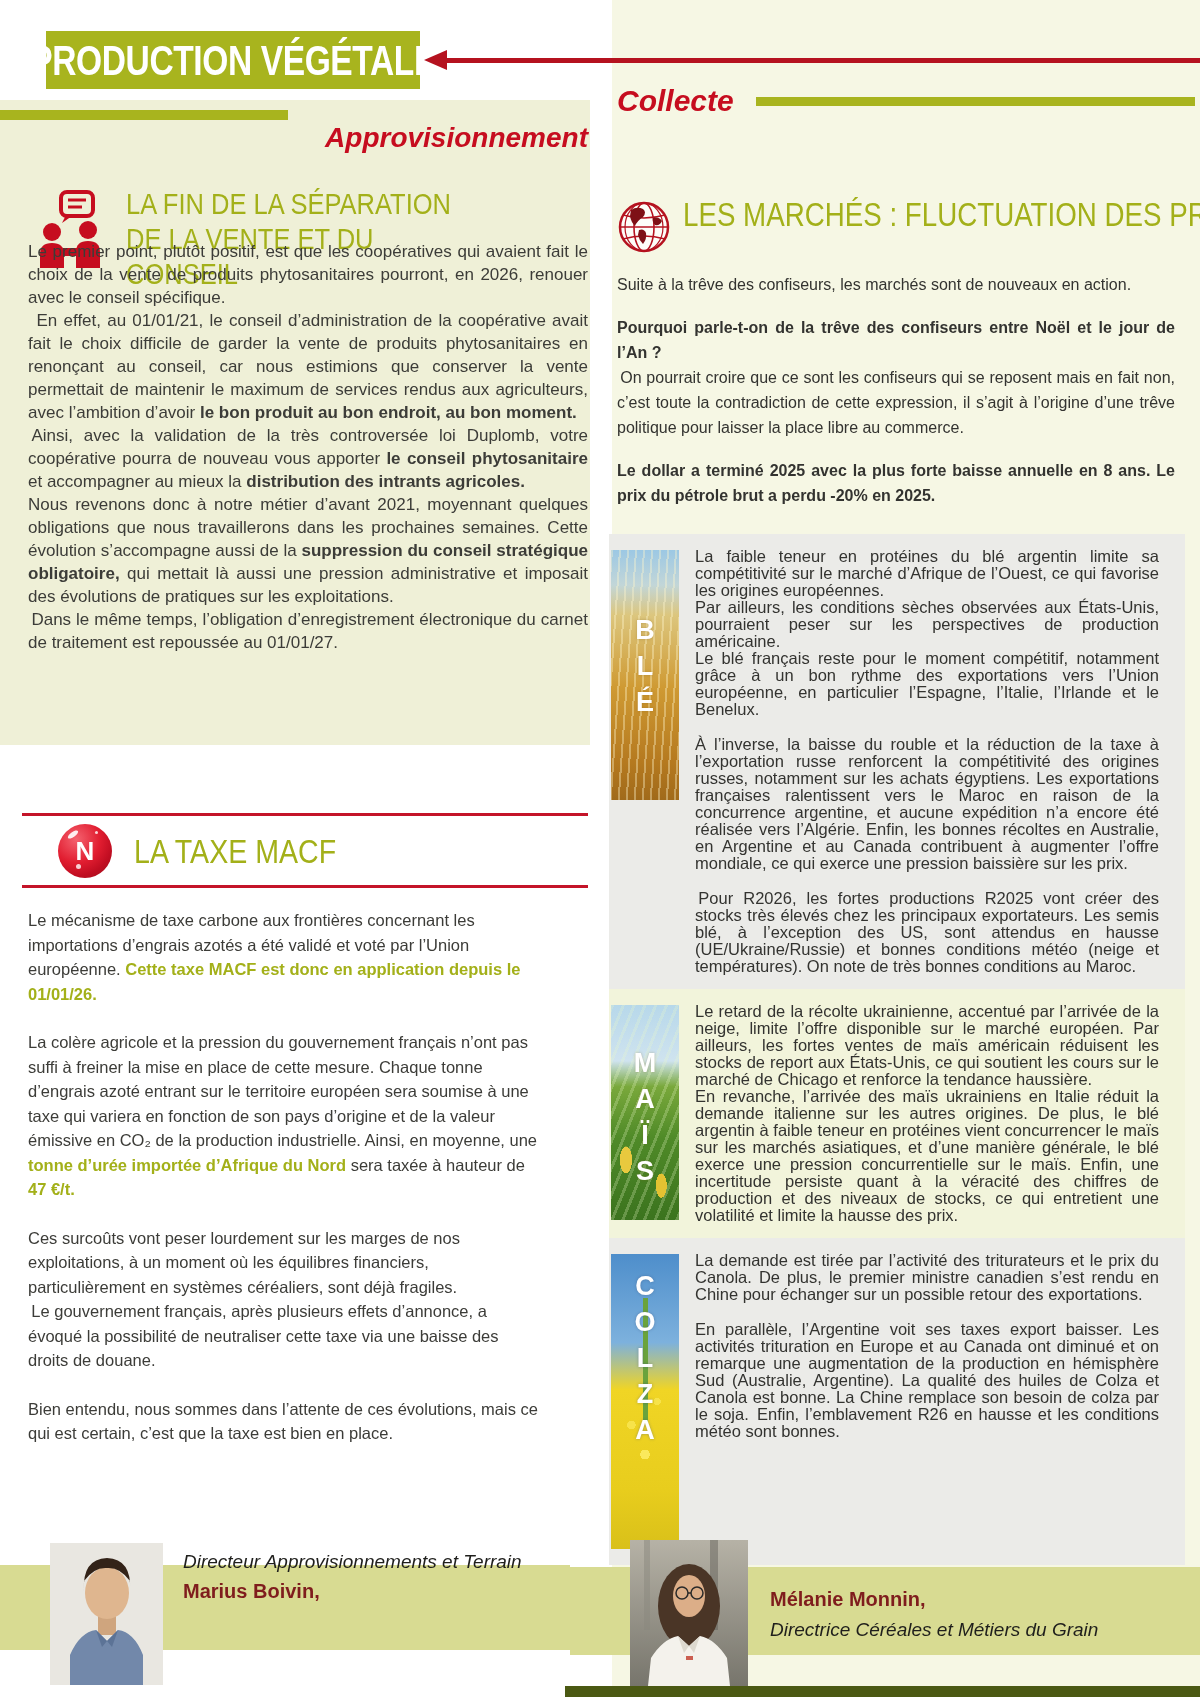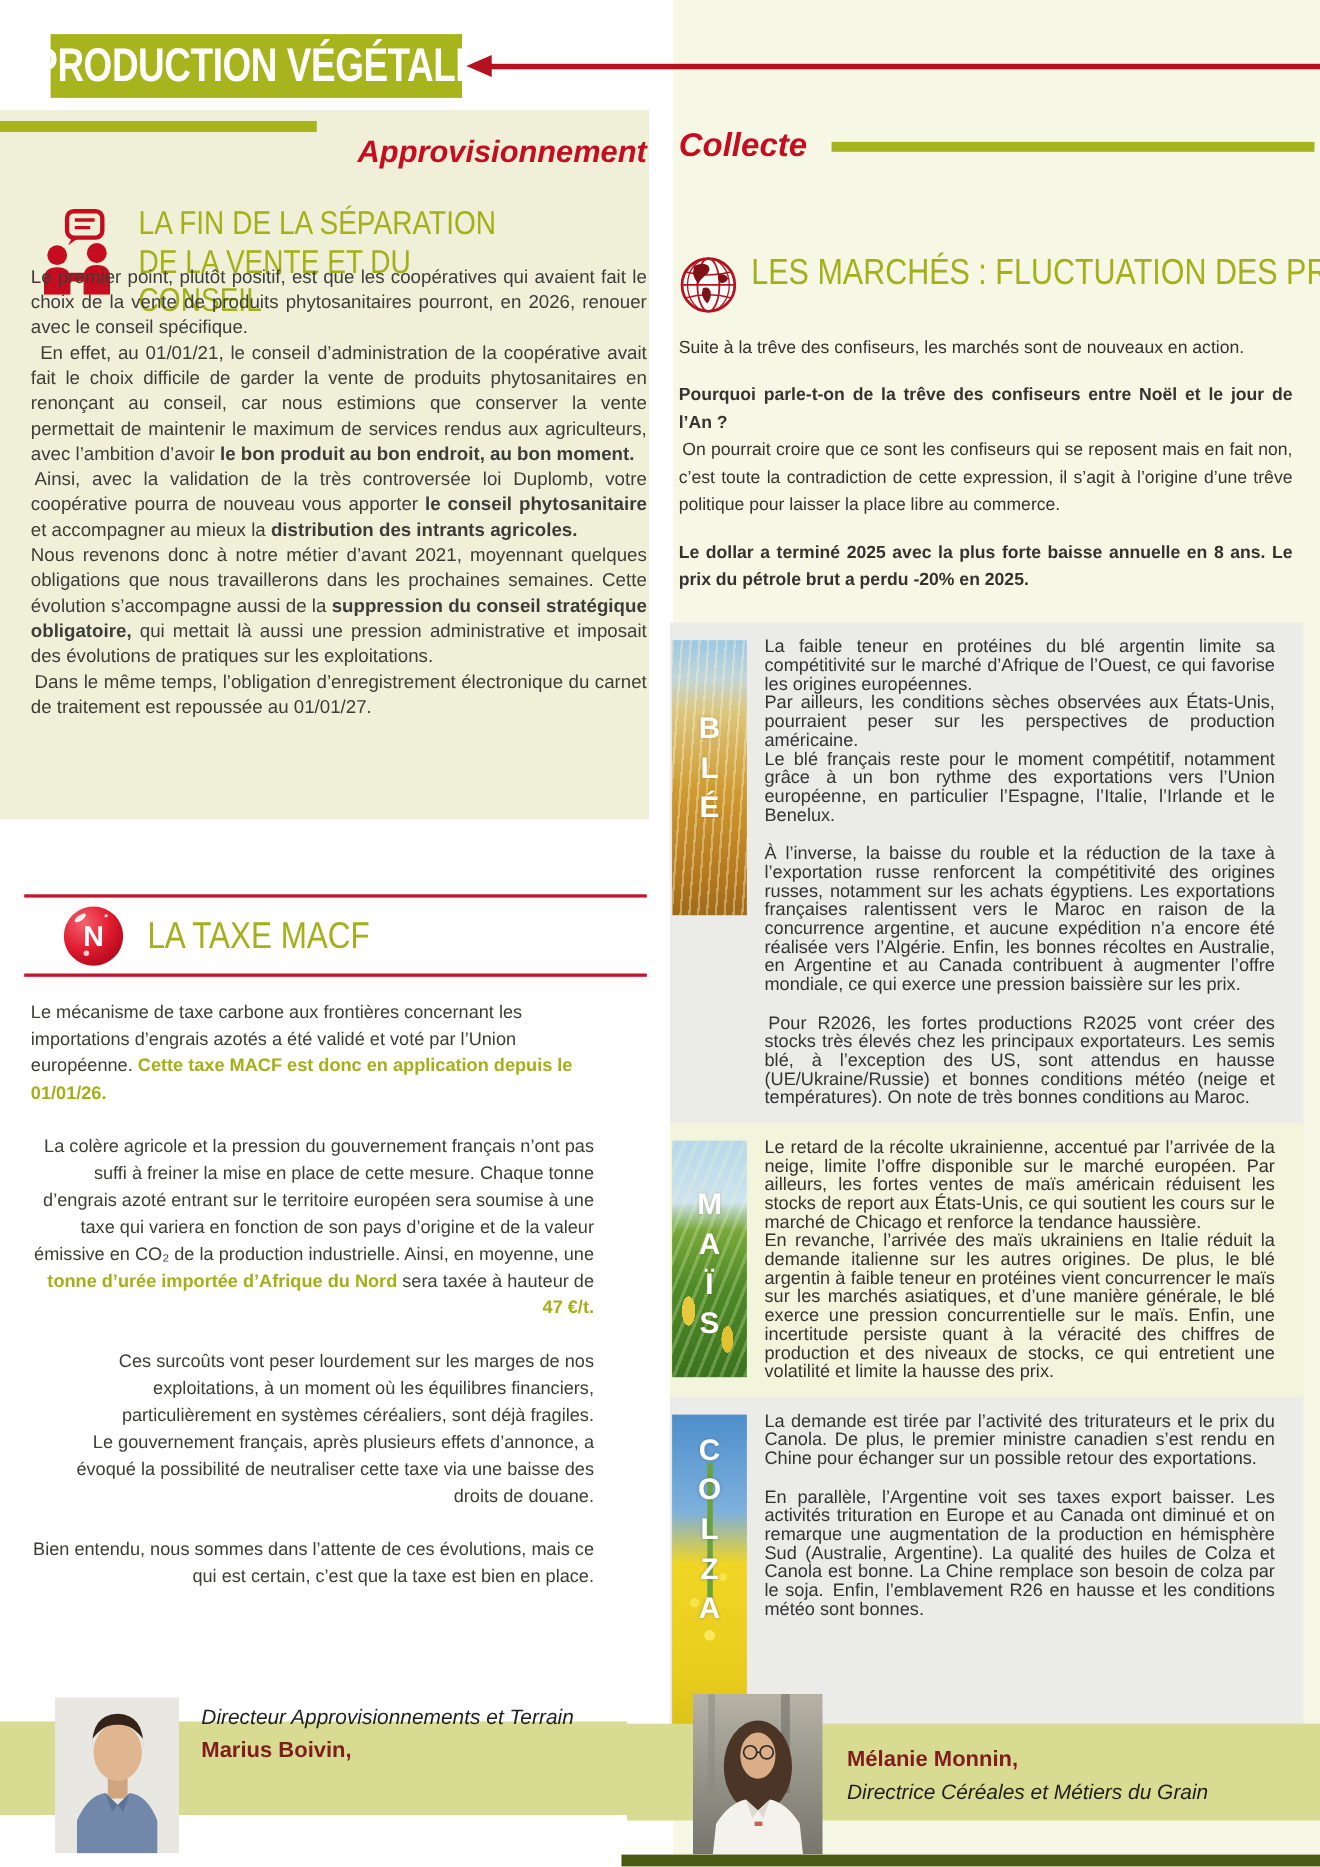--- a/index.html
+++ b/index.html
@@ -36,38 +36,38 @@
   .n-ball{width:54px;height:54px;border-radius:50%;position:relative;flex:0 0 auto;
           background:radial-gradient(circle at 34% 28%, #f4626f 0%, #e11d30 45%, #c00d21 70%, #97101c 100%);
           display:flex;align-items:center;justify-content:center;}
   .n-ball span{color:#ffffff;font-weight:bold;font-size:26px;}
   .n-ball::before{content:"";position:absolute;left:9px;top:8px;width:12px;height:5px;border-radius:50%;
           background:#ffffff;transform:rotate(-35deg);opacity:.9;}
   .n-ball::after{content:"";position:absolute;left:18px;top:40px;width:5px;height:5px;border-radius:50%;
           background:#ffffff;opacity:.8;box-shadow:18px -34px 0 -1px #ffffff;}
   .macf-title{margin-left:22px;font-size:34px;line-height:36px;transform:scaleX(.84);transform-origin:0 50%;}
   .macf-body{position:absolute;left:28px;top:908px;width:512px;font-size:16.5px;line-height:24.5px;color:#3c3c38;}
-  .gap{margin-top:24px;text-align:right;}
+  .gap{margin-top:24px;}
   .sgap{margin-top:18px;}
   
   .band{position:absolute;background:#d8db92;}
   .left-band{left:0;top:1565px;width:570px;height:85px;}
   .right-band{left:570px;top:1567px;width:630px;height:88px;}
   .photo{position:absolute;overflow:hidden;}
   .photo svg{display:block;}
   .photo-marius{left:50px;top:1543px;width:113px;height:142px;}
   .photo-melanie{left:630px;top:1540px;width:118px;height:146px;}
   .aname{position:absolute;font-size:20px;font-weight:bold;color:#7f1d1d;}
   .arole{position:absolute;font-size:19px;font-style:italic;color:#1f1f1c;}
   .ln{left:183px;top:1580px;} .lr{left:183px;top:1551px;}
   .rn{left:770px;top:1588px;} .rr{left:770px;top:1619px;}
   .bottom-bar{position:absolute;left:565px;top:1686px;width:635px;height:11px;background:#4b5913;}
   
   .right-col{position:absolute;left:609px;top:0;width:586px;}
-  .collecte-row{display:flex;align-items:center;padding-top:116px;}
+  .collecte-row{display:flex;align-items:center;padding-top:84px;}
   .collecte{font-size:30px;font-weight:bold;font-style:italic;color:#c60d1f;padding-left:8px;}
   .olive-line{flex:1;height:9px;background:#a8b41e;margin-left:22px;}
   .marches-row{display:flex;align-items:flex-start;margin-top:76px;padding-left:8px;height:70px;}
   .globe-icon{width:54px;height:64px;flex:0 0 auto;}
   .marches-title{margin-left:12px;margin-top:2px;font-size:33px;line-height:38px;transform:scaleX(.84);
                  transform-origin:0 0;white-space:nowrap;}
   .intro{padding:8px 20px 0 8px;font-size:16px;line-height:25px;color:#333330;}
   .intro .just{text-align:justify;}
   .commodity{width:576px;display:flex;align-items:flex-start;margin-top:0;}
   .c-gray{background:#ebebe8;} .c-cream{background:#f2f4db;}

